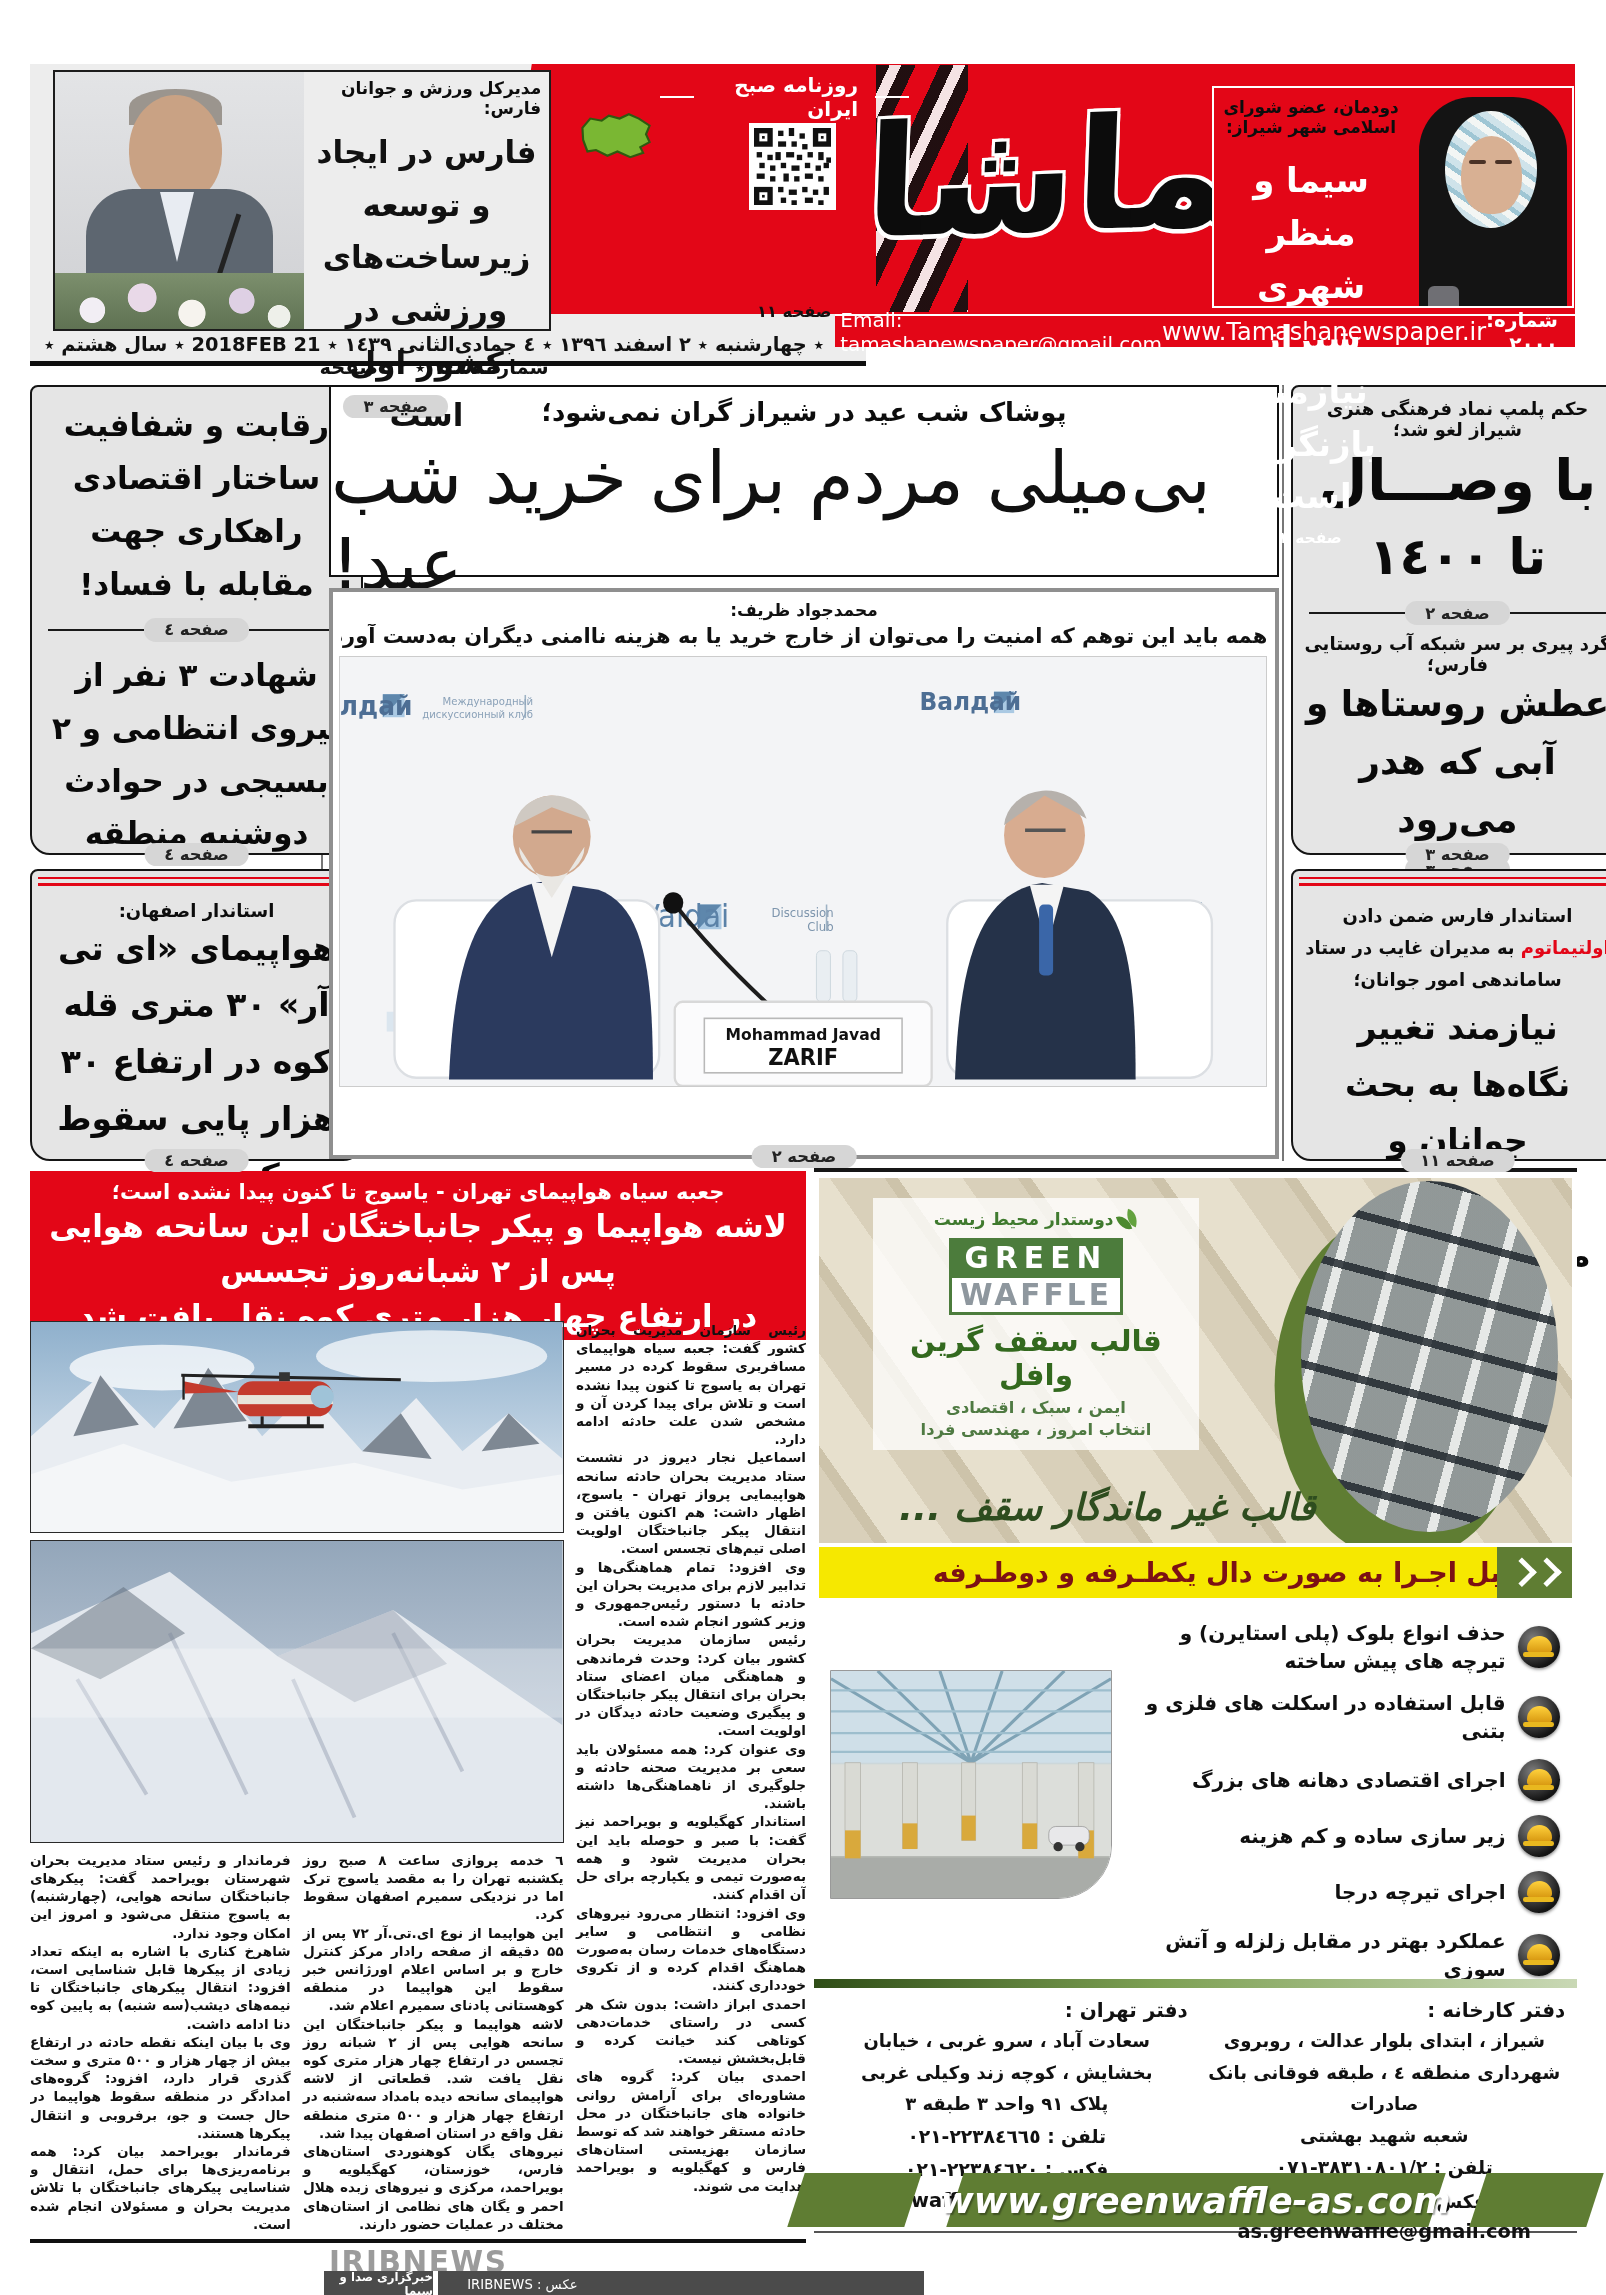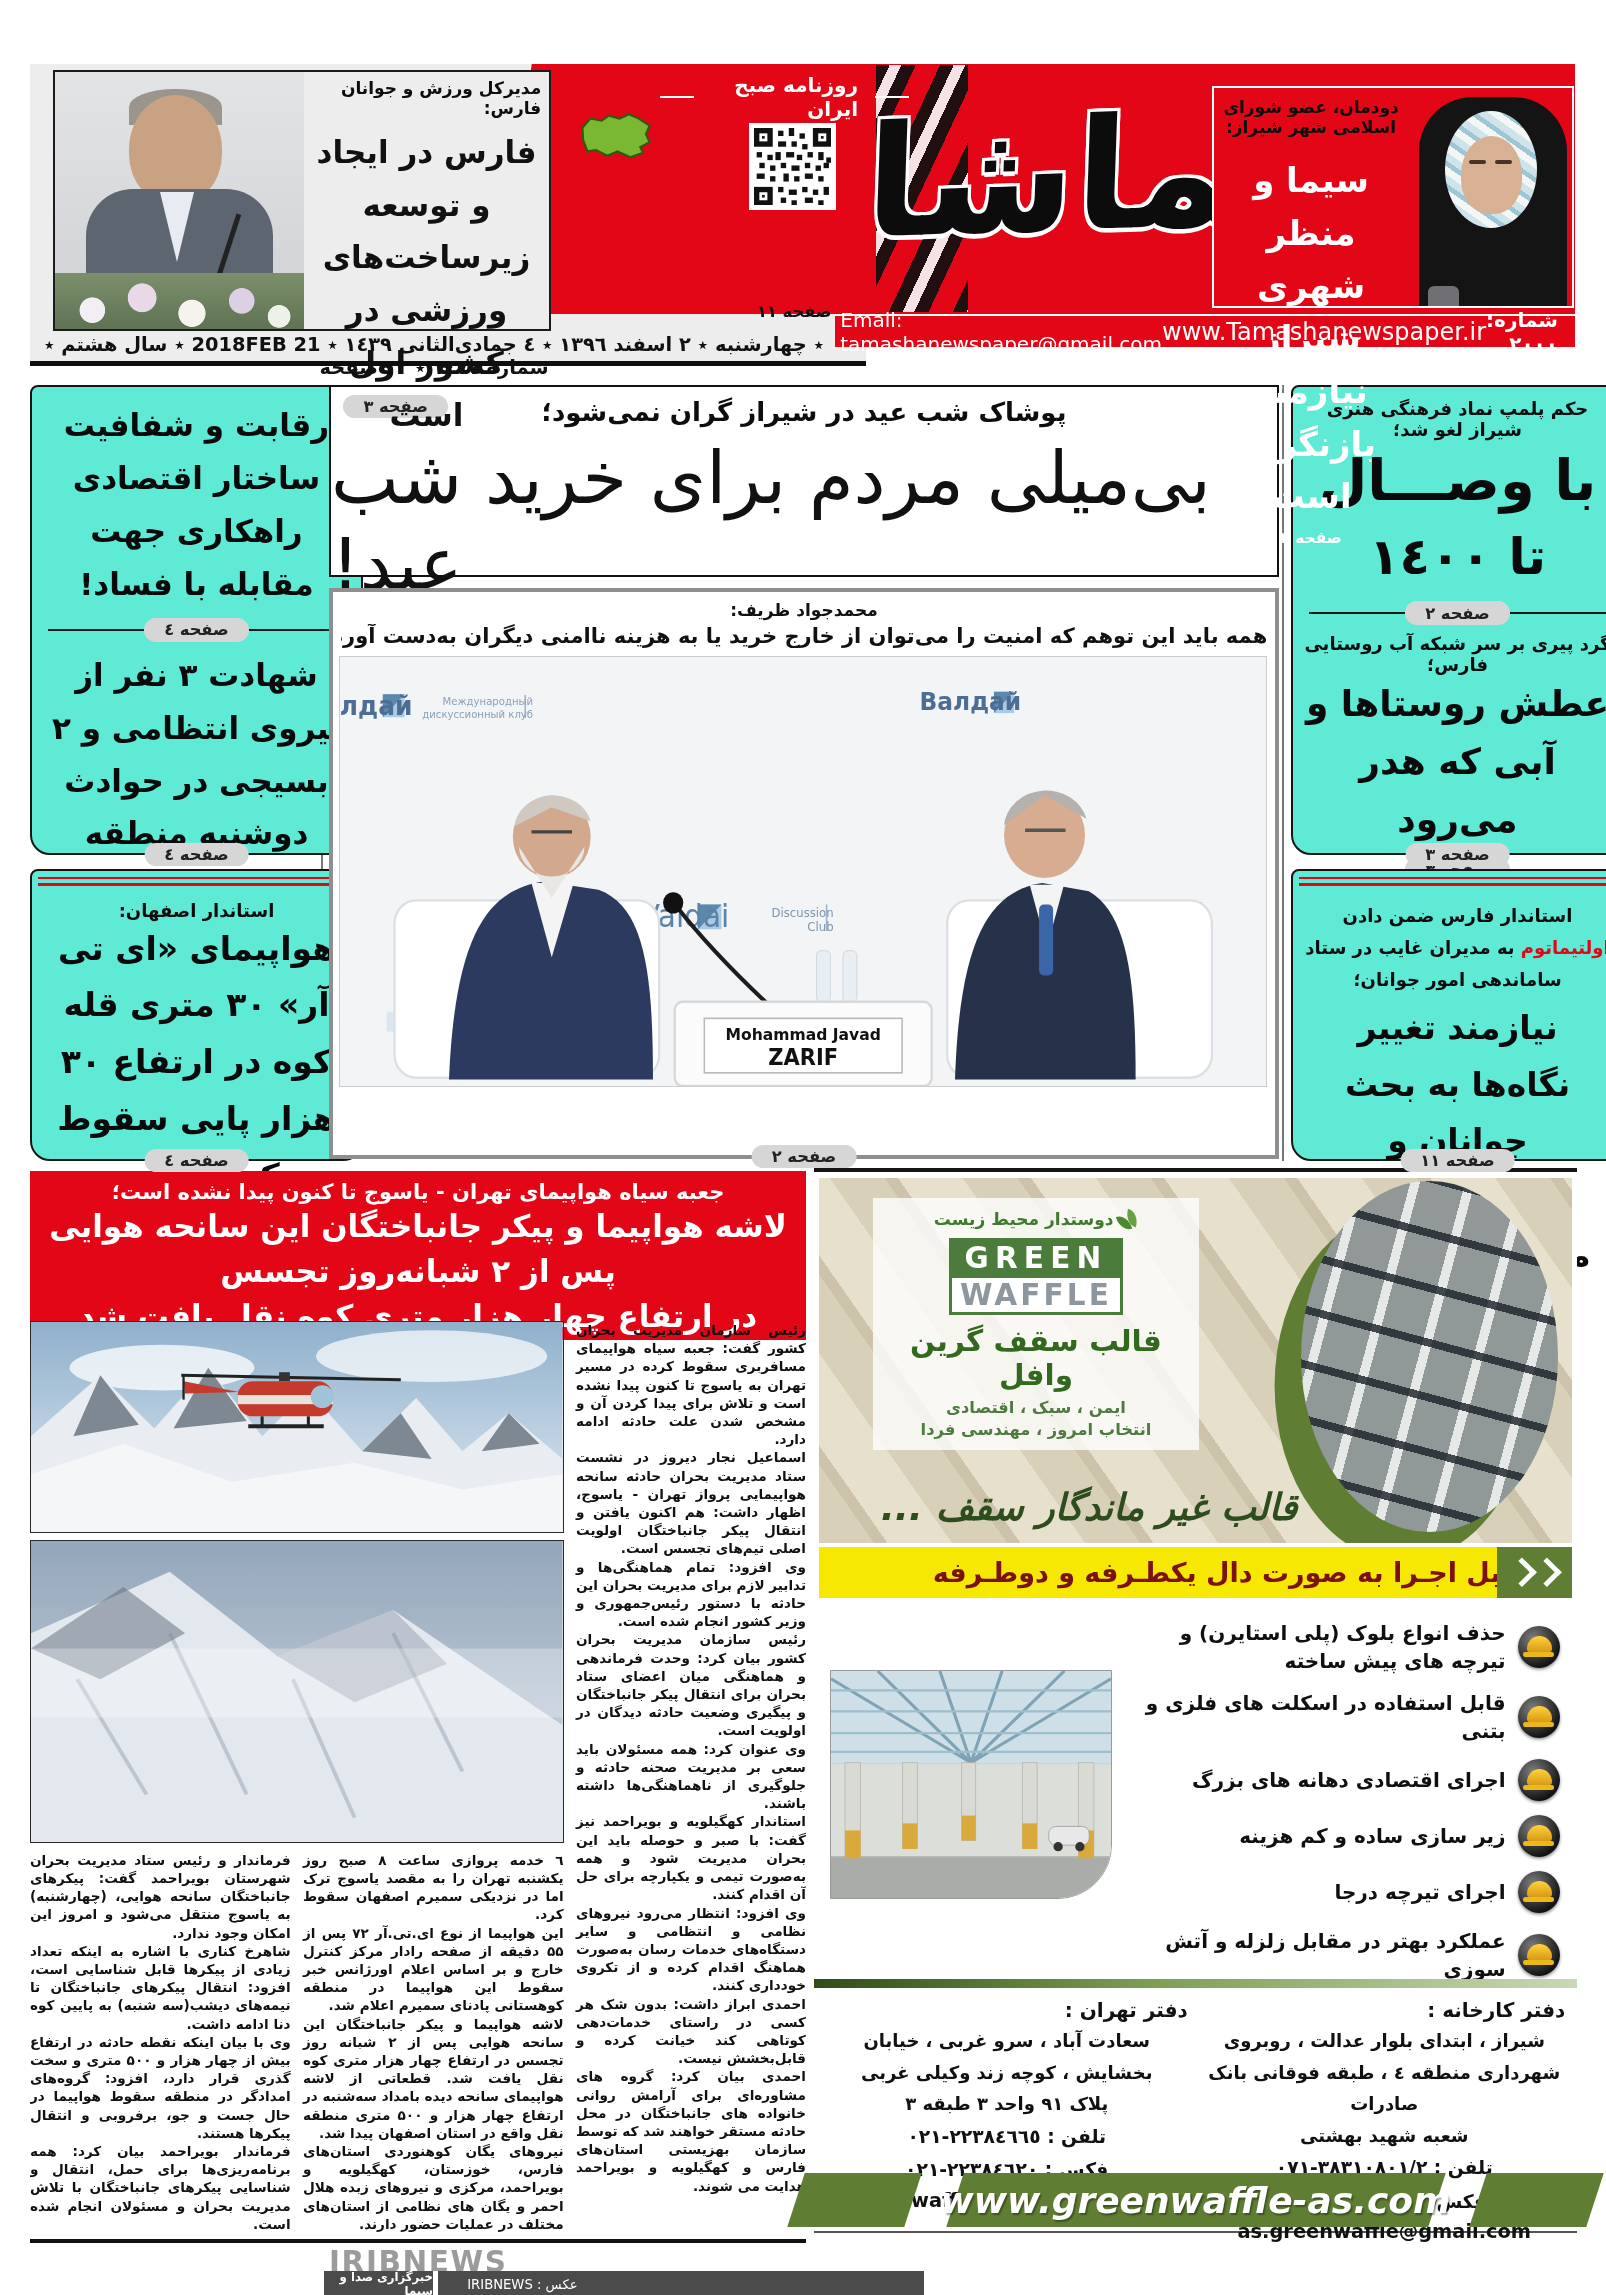--- a/index.html
+++ b/index.html
@@ -54,21 +54,21 @@
   .scene-woman{position:absolute;inset:0;background:#e30617}
   .scene-woman .chador{position:absolute;left:14px;top:9.3px;width:148px;height:210px;border-radius:54px 54px 0 0;background:#141414}
   .scene-woman .scarf{position:absolute;left:40px;top:23px;width:92px;height:117px;border-radius:50%;
       background:repeating-linear-gradient(35deg,#cfe3ea 0 7px,#f3f6f4 7px 14px,#9fc6d4 14px 18.7px)}
   .scene-woman .face{position:absolute;left:56px;top:48px;width:61px;height:78px;border-radius:50% 50% 45% 45%;background:#d8b093}
   .scene-woman .brow1,.scene-woman .brow2{position:absolute;top:72px;width:17px;height:3.9px;border-radius:2.3px;background:#4a3226}
   .scene-woman .brow1{left:64px}.scene-woman .brow2{left:90px}
   .scene-woman .mic2{position:absolute;left:23px;bottom:0;width:31px;height:20px;border-radius:6.2px 6.2px 0 0;background:#6f6f74}
 
   
-  .sbox{position:absolute;width:333px;background:#5eead4;border:2.3px solid #151515;box-sizing:border-box}
+  .sbox{position:absolute;width:333px;background:#e5e5e5;border:2.3px solid #151515;box-sizing:border-box}
   .rbot{border-radius:7.8px 7.8px 20px 20px}
   .rall{border-radius:7.8px 7.8px 20px 20px}
   .sbox .pad{padding:7.8px 11px 1.6px}
   .kick{font-size:18px;font-weight:bold;text-align:center;color:#0d0d0d}
   .hl40{font-size:31px;font-weight:bold;text-align:center;line-height:1.7;color:#0a0a0a}
   .hl42{font-size:33px;font-weight:bold;text-align:center;line-height:1.72;color:#0a0a0a}
   .hl46{font-size:36px;font-weight:bold;text-align:center;line-height:1.62;color:#0a0a0a}
   .hl64{font-size:50px;font-weight:bold;text-align:center;line-height:1.45;color:#0a0a0a}
   .badge{display:inline-block;background:#d6d6d6;border-radius:11.7px;padding:2.3px 20px;font-size:16.3px;font-weight:bold;color:#222;white-space:nowrap}
   .sep{display:flex;align-items:center;margin:7.8px 4.7px}
@@ -120,21 +120,21 @@
   .gw{display:inline-block;border:3.9px solid #4c7c3c;margin:3.1px 0;direction:ltr}
   .gw .g1{background:#4c7c3c;color:#fff;font-weight:bold;font-size:29.5px;letter-spacing:6.2px;padding:0 11px;text-align:center}
   .gw .g2{background:#fff;color:#8e979e;font-weight:bold;font-size:29.5px;letter-spacing:3.1px;padding:0 7.8px;border-top:3.9px solid #4c7c3c;text-align:center}
   .ad .product{color:#33691e;font-size:29.5px;font-weight:bold;margin-top:6px}
   .ad .feat{color:#4f7a42;font-size:16.3px;font-weight:bold;margin-top:6.2px}
   .ad .feat2{color:#4f7a42;font-size:16.3px;font-weight:bold;margin-top:3.1px}
   .ad .circle{position:absolute;right:14px;top:3.1px;width:257px;height:351px;border-radius:50%;
       background:repeating-linear-gradient(15deg,rgba(35,42,48,.85) 0 7.8px,rgba(200,205,205,.15) 7.8px 53px),
                  repeating-linear-gradient(105deg,rgba(238,240,238,.95) 0 9.3px,rgba(95,105,110,.55) 9.3px 53px),#b9bdb6;
       box-shadow:-26.4px 29.5px 0 0 #5f7d33}
-  .ad .slogan{position:absolute;left:62px;bottom:14px;width:435px;text-align:left;font-size:37px;font-weight:bold;font-style:italic;color:#2e4d1f}
+  .ad .slogan{position:absolute;left:62px;bottom:14px;width:435px;text-align:right;font-size:37px;font-weight:bold;font-style:italic;color:#2e4d1f}
   .ad .band{position:absolute;left:4.7px;right:4.7px;top:375px;height:51px;background:#f6e800;display:flex;align-items:center}
   .ad .band .txt{flex:1;text-align:center;font-size:27px;font-weight:bold;color:#7c1114;padding-left:70px}
   .ad .band .chevs{position:absolute;left:auto;right:0;top:0;bottom:0;width:75px;background:#5f7d33;display:flex;align-items:center;justify-content:center;gap:4.7px}
   .chev{width:15.5px;height:15.5px;border-top:5.4px solid #fff;border-left:5.4px solid #fff;transform:rotate(135deg)}
   .ad .bullets{position:absolute;right:17px;top:447px;width:435px}
   .ad .brow{display:flex;align-items:center;gap:12.4px;margin-bottom:14px;min-height:42px}
   .ad .brow .btxt{font-size:20px;font-weight:bold;color:#101010;text-align:right;line-height:1.4}
   .hh{width:42px;height:42px;border-radius:50%;background:radial-gradient(circle at 35% 30%,#7d7d7d,#141414 72%);position:relative;flex:0 0 auto;box-shadow:0 1.6px 3.1px rgba(0,0,0,.45)}
   .hh::before{content:"";position:absolute;left:8.6px;top:10px;width:25px;height:16.3px;border-radius:12.4px 12.4px 3.1px 3.1px;background:linear-gradient(#ffd23d,#d99a12)}
   .hh::after{content:"";position:absolute;left:5.4px;top:26px;width:31px;height:4.7px;border-radius:2.3px;background:#e9b81f}

